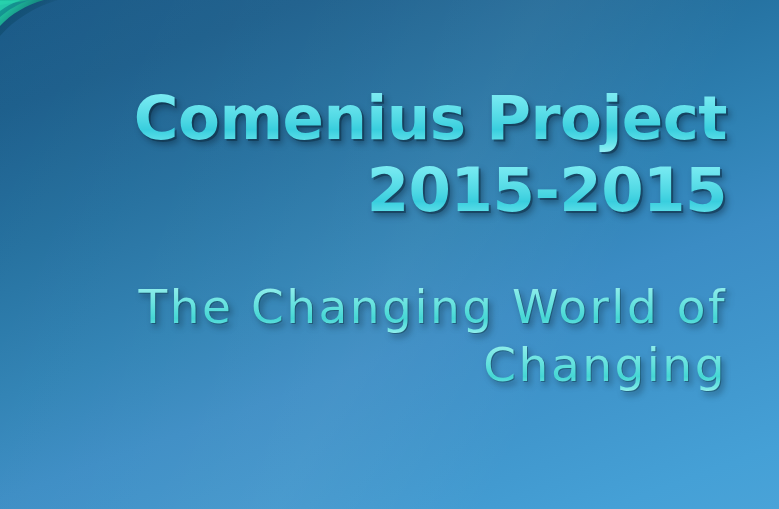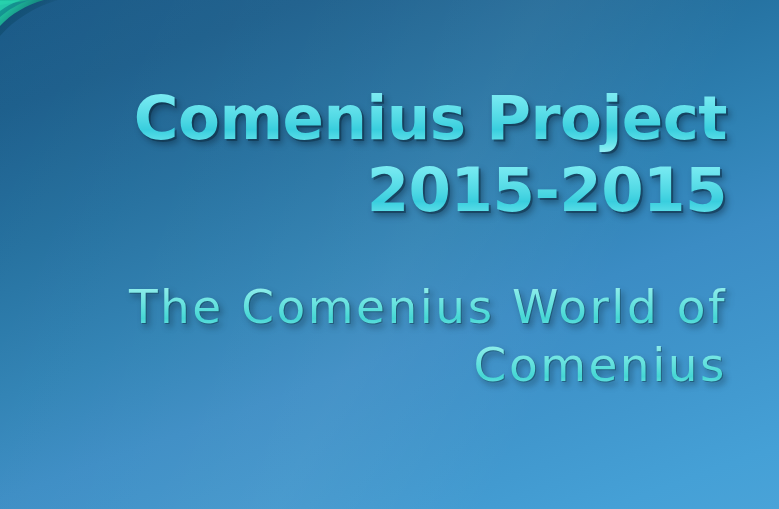--- a/index.html
+++ b/index.html
@@ -155,18 +155,18 @@
   </svg>
 
   <div id="text-block">
 
     <div class="title-group">
       <div class="title-line">Comenius Project</div>
       <div class="title-line">2015-2015</div>
     </div>
 
     <div class="subtitle-group">
-      <div class="subtitle-line">The Comenius World of</div>
-      <div class="subtitle-line">Comenius</div>
+      <div class="subtitle-line">The Changing World of</div>
+      <div class="subtitle-line">Changing</div>
     </div>
 
   </div>
 </div>
 
 </body></html>

